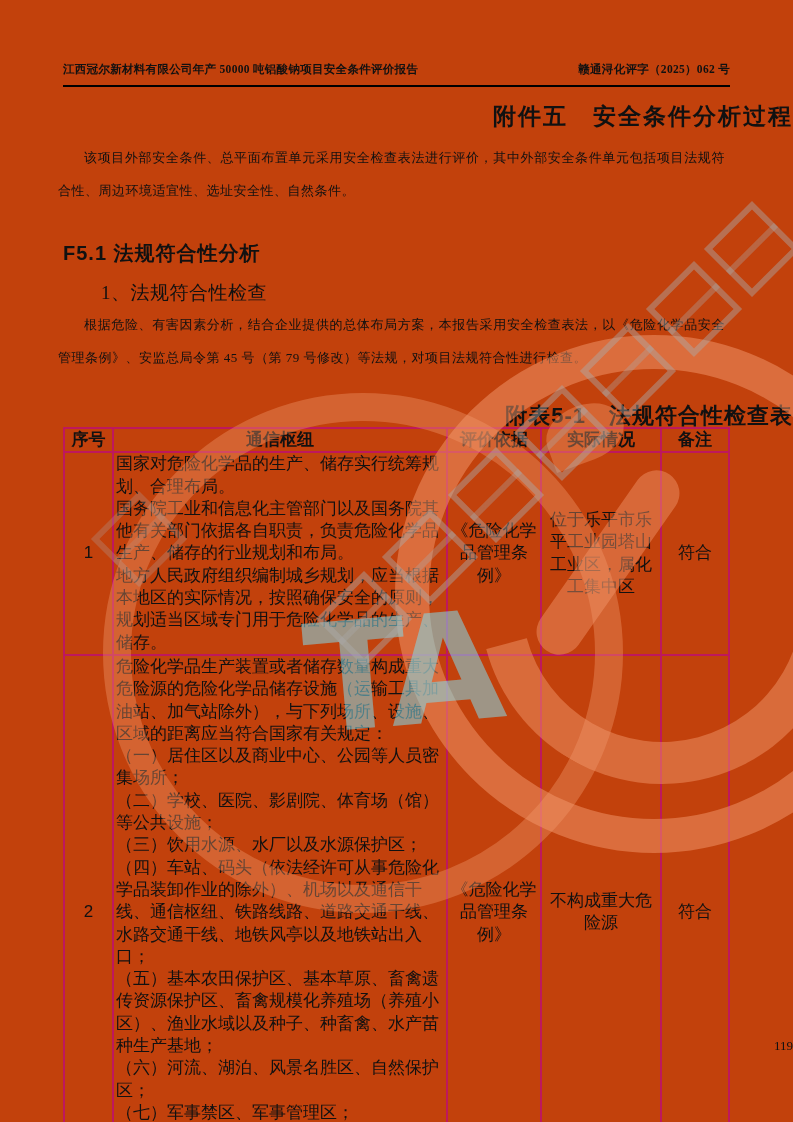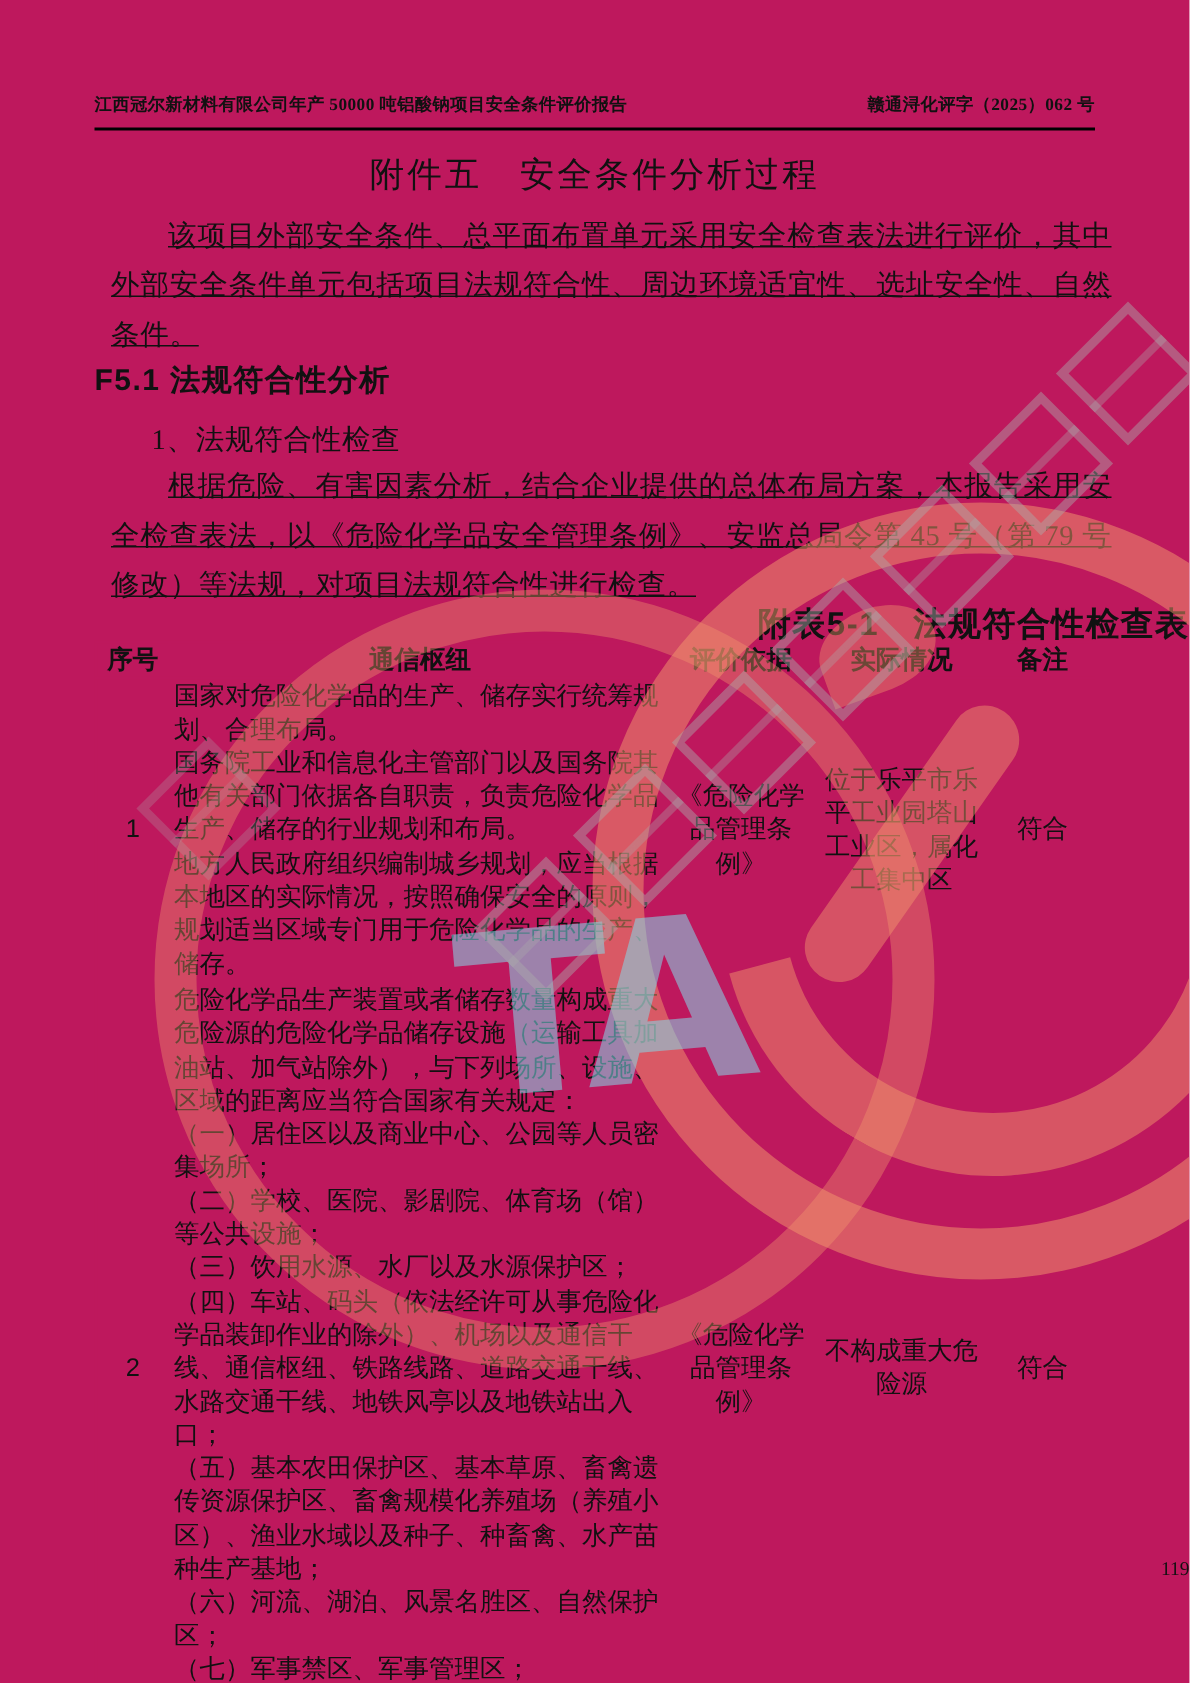--- a/index.html
+++ b/index.html
@@ -1,30 +1,30 @@
 <!DOCTYPE html>
 <html><head>
 <meta charset="utf-8">
 <style>
   html,body{margin:0;padding:0;background:#ffffff;}
-  .page{position:relative;width:793px;height:1122px;background:#be185d;overflow:hidden;
+  .page{position:relative;width:793px;height:1122px;background:#c2410c;overflow:hidden;
         font-family:"Liberation Serif", serif;color:#111;}
 
   
   .hdr-left{position:absolute;left:63px;top:62px;width:470px;font-size:11.5px;font-weight:bold;
             font-family:"Liberation Serif", serif;letter-spacing:.3px;}
   .hdr-right{position:absolute;right:63px;top:62px;width:250px;text-align:right;font-size:11.5px;
              font-weight:bold;letter-spacing:.3px;}
   .hdr-rule{position:absolute;left:63px;top:85px;width:667px;height:2px;background:#000;}
 
   
-  .doc-title{position:absolute;left:0;top:101px;width:100%;text-align:center;font-size:23px;
-             font-weight:normal;font-family:"Liberation Sans", sans-serif;letter-spacing:2px;}
-  .para{position:absolute;left:74px;width:667px;font-size:19px;line-height:33px;
-        text-align:justify;text-indent:2em;letter-spacing:.5px;text-decoration:underline;}
+  .doc-title{position:absolute;left:0;top:101px;width:100%;text-align:right;font-size:23px;
+             font-weight:bold;font-family:"Liberation Sans", sans-serif;letter-spacing:2px;}
+  .para{position:absolute;left:58px;width:667px;font-size:13px;line-height:33px;
+        text-align:justify;text-indent:2em;letter-spacing:.5px;}
   .para-intro{top:141px;}
   .sec-head{position:absolute;left:63px;top:240px;font-size:20px;font-weight:bold;
             font-family:"Liberation Sans", sans-serif;letter-spacing:1px;}
   .sub-head{position:absolute;left:101px;top:280px;font-size:19px;letter-spacing:.5px;}
   .para-law{top:308px;}
   .tbl-caption{position:absolute;left:0;top:401px;width:100%;text-align:right;font-size:22px;
                font-weight:bold;font-family:"Liberation Sans", sans-serif;letter-spacing:1px;}
 
   
   table.check{position:absolute;left:63px;top:427px;width:667px;border-collapse:collapse;

